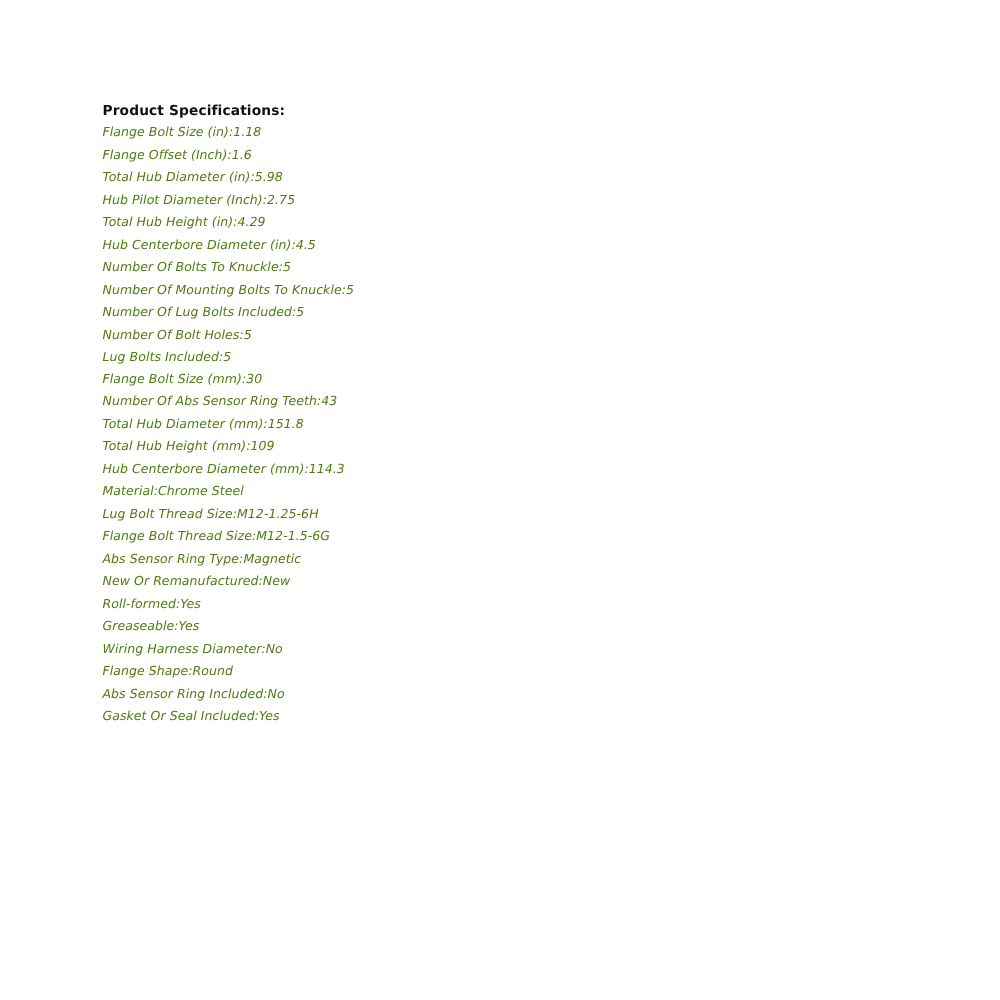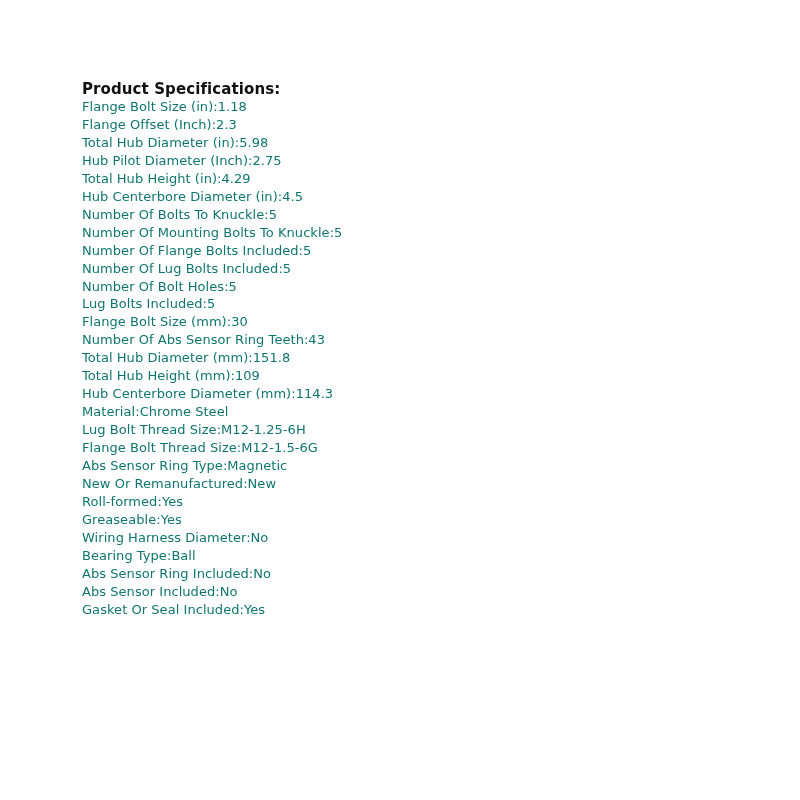--- a/index.html
+++ b/index.html
@@ -14,72 +14,71 @@
     color: #111111;
     overflow: hidden;
   }
   .page {
     position: absolute;
     left: 82px;
     top: 80px;
     width: 660px;
   }
   .spec-title {
-    font-size: 15px;
+    font-size: 11px;
     font-weight: bold;
     line-height: 18px;
     margin: 0 0 0 0;
     color: #111111;
     letter-spacing: 0.1px;
   }
   .spec-list {
     list-style: none;
     margin: 0;
     padding: 0;
   }
   .spec-row {
-    font-size: 13px;
+    font-size: 10px;
     line-height: 17.95px;
-    color: #0f766e;
+    color: #4d7c0f;
     white-space: nowrap;
     letter-spacing: 0.05px;
+    font-style: italic;
   }
   .spec-label, .spec-sep, .spec-value {
     display: inline;
   }
 </style>
 </head>
 <body>
 
 <div class="page">
   <h1 class="spec-title">Product Specifications:</h1>
   <ul class="spec-list">
       <li class="spec-row"><span class="spec-label">Flange Bolt Size (in)</span><span class="spec-sep">:</span><span class="spec-value">1.18</span></li>
-      <li class="spec-row"><span class="spec-label">Flange Offset (Inch)</span><span class="spec-sep">:</span><span class="spec-value">2.3</span></li>
+      <li class="spec-row"><span class="spec-label">Flange Offset (Inch)</span><span class="spec-sep">:</span><span class="spec-value">1.6</span></li>
       <li class="spec-row"><span class="spec-label">Total Hub Diameter (in)</span><span class="spec-sep">:</span><span class="spec-value">5.98</span></li>
       <li class="spec-row"><span class="spec-label">Hub Pilot Diameter (Inch)</span><span class="spec-sep">:</span><span class="spec-value">2.75</span></li>
       <li class="spec-row"><span class="spec-label">Total Hub Height (in)</span><span class="spec-sep">:</span><span class="spec-value">4.29</span></li>
       <li class="spec-row"><span class="spec-label">Hub Centerbore Diameter (in)</span><span class="spec-sep">:</span><span class="spec-value">4.5</span></li>
       <li class="spec-row"><span class="spec-label">Number Of Bolts To Knuckle</span><span class="spec-sep">:</span><span class="spec-value">5</span></li>
       <li class="spec-row"><span class="spec-label">Number Of Mounting Bolts To Knuckle</span><span class="spec-sep">:</span><span class="spec-value">5</span></li>
-      <li class="spec-row"><span class="spec-label">Number Of Flange Bolts Included</span><span class="spec-sep">:</span><span class="spec-value">5</span></li>
       <li class="spec-row"><span class="spec-label">Number Of Lug Bolts Included</span><span class="spec-sep">:</span><span class="spec-value">5</span></li>
       <li class="spec-row"><span class="spec-label">Number Of Bolt Holes</span><span class="spec-sep">:</span><span class="spec-value">5</span></li>
       <li class="spec-row"><span class="spec-label">Lug Bolts Included</span><span class="spec-sep">:</span><span class="spec-value">5</span></li>
       <li class="spec-row"><span class="spec-label">Flange Bolt Size (mm)</span><span class="spec-sep">:</span><span class="spec-value">30</span></li>
       <li class="spec-row"><span class="spec-label">Number Of Abs Sensor Ring Teeth</span><span class="spec-sep">:</span><span class="spec-value">43</span></li>
       <li class="spec-row"><span class="spec-label">Total Hub Diameter (mm)</span><span class="spec-sep">:</span><span class="spec-value">151.8</span></li>
       <li class="spec-row"><span class="spec-label">Total Hub Height (mm)</span><span class="spec-sep">:</span><span class="spec-value">109</span></li>
       <li class="spec-row"><span class="spec-label">Hub Centerbore Diameter (mm)</span><span class="spec-sep">:</span><span class="spec-value">114.3</span></li>
       <li class="spec-row"><span class="spec-label">Material</span><span class="spec-sep">:</span><span class="spec-value">Chrome Steel</span></li>
       <li class="spec-row"><span class="spec-label">Lug Bolt Thread Size</span><span class="spec-sep">:</span><span class="spec-value">M12-1.25-6H</span></li>
       <li class="spec-row"><span class="spec-label">Flange Bolt Thread Size</span><span class="spec-sep">:</span><span class="spec-value">M12-1.5-6G</span></li>
       <li class="spec-row"><span class="spec-label">Abs Sensor Ring Type</span><span class="spec-sep">:</span><span class="spec-value">Magnetic</span></li>
       <li class="spec-row"><span class="spec-label">New Or Remanufactured</span><span class="spec-sep">:</span><span class="spec-value">New</span></li>
       <li class="spec-row"><span class="spec-label">Roll-formed</span><span class="spec-sep">:</span><span class="spec-value">Yes</span></li>
       <li class="spec-row"><span class="spec-label">Greaseable</span><span class="spec-sep">:</span><span class="spec-value">Yes</span></li>
       <li class="spec-row"><span class="spec-label">Wiring Harness Diameter</span><span class="spec-sep">:</span><span class="spec-value">No</span></li>
-      <li class="spec-row"><span class="spec-label">Bearing Type</span><span class="spec-sep">:</span><span class="spec-value">Ball</span></li>
+      <li class="spec-row"><span class="spec-label">Flange Shape</span><span class="spec-sep">:</span><span class="spec-value">Round</span></li>
       <li class="spec-row"><span class="spec-label">Abs Sensor Ring Included</span><span class="spec-sep">:</span><span class="spec-value">No</span></li>
-      <li class="spec-row"><span class="spec-label">Abs Sensor Included</span><span class="spec-sep">:</span><span class="spec-value">No</span></li>
       <li class="spec-row"><span class="spec-label">Gasket Or Seal Included</span><span class="spec-sep">:</span><span class="spec-value">Yes</span></li>
     </ul>
 </div>
 
 </body></html>

